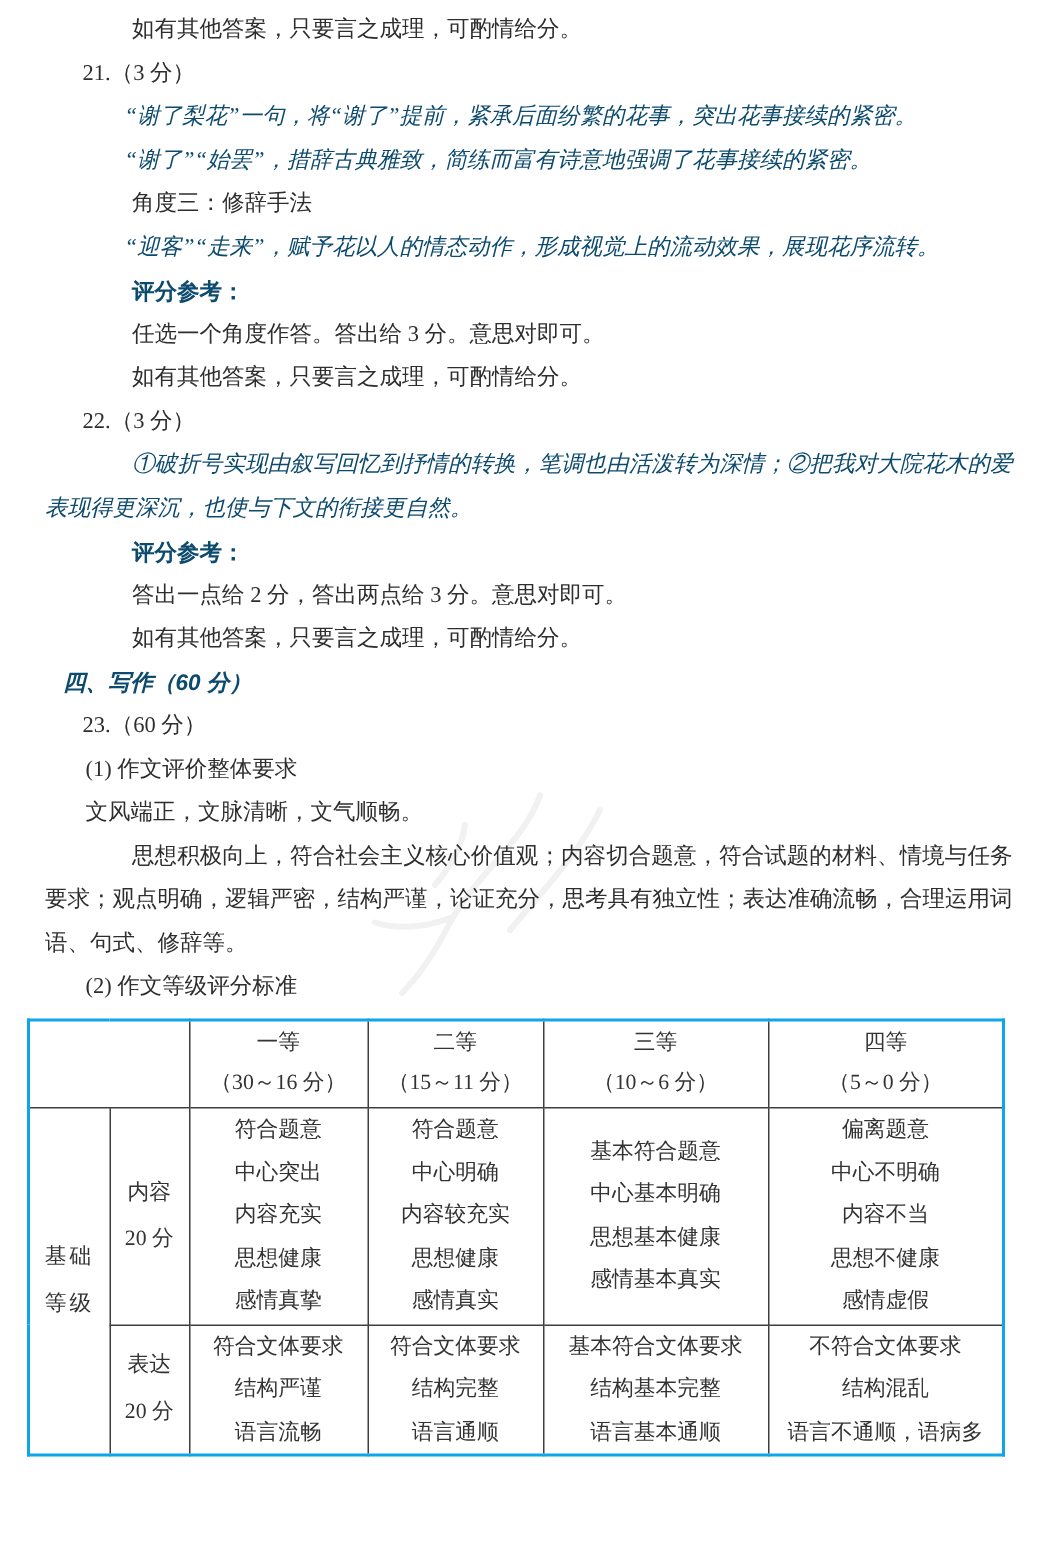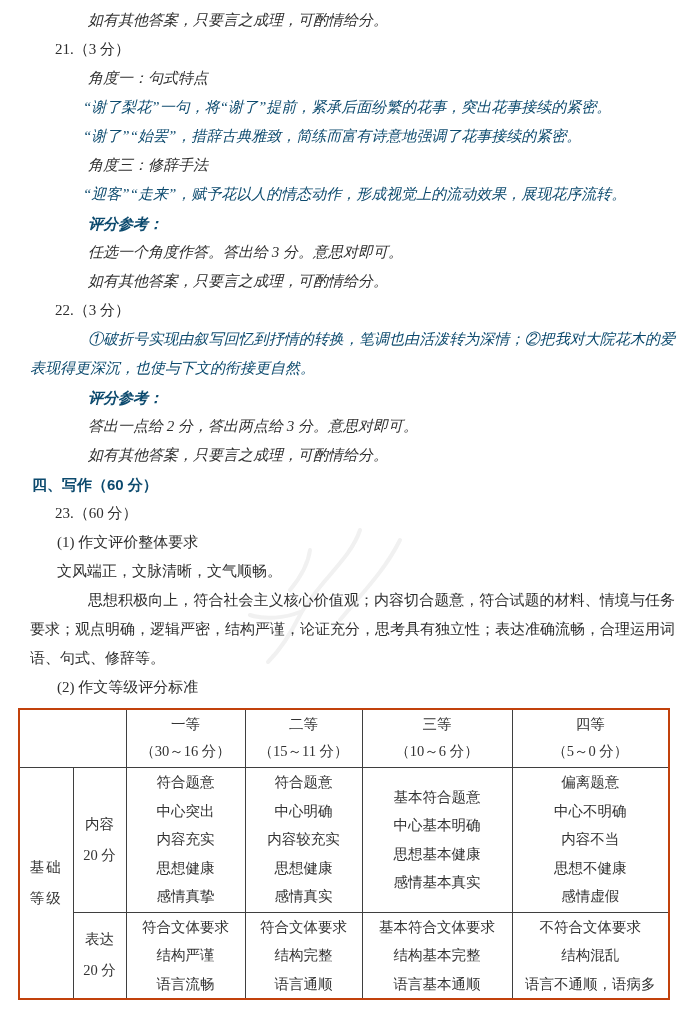--- a/index.html
+++ b/index.html
@@ -22,39 +22,39 @@
   }
   .ln {
     margin: 0;
     font-size: 15px;
     line-height: 29px;
     white-space: nowrap;
   }
   .wrap { white-space: normal; text-align: justify; }
   .ind-q  { margin-left: 25px; }   
   .ind-1  { margin-left: 27px; }   
-  .ind-2  { margin-left: 58px; font-style: italic; }   
+  .ind-2  { margin-left: 58px; }   
   .ind-quote { margin-left: 53px; }
   .para-indent { text-indent: 58px; }
   .kai { font-style: italic; color: #0c4a6e; }
   .hei {
     font-family: "Liberation Sans", "DejaVu Sans", sans-serif;
     font-weight: bold;
     color: #0c4a6e;
   }
-  .sect { margin-left: 2px; }
+  .sect { margin-left: 12px; font-style: italic; }
 
   
   table.grade {
     border-collapse: collapse;
     table-layout: fixed;
     width: 650px;
     margin-left: -12px;
     margin-top: 6px;
-    border: 2px solid #c2410c;
+    border: 2px solid #0ea5e9;
   }
   table.grade th, table.grade td {
     border: 1.6px solid #3f3f3f;
     font-weight: normal;
     font-size: 14.5px;
     text-align: center;
     vertical-align: middle;
     white-space: pre-line;
     padding: 0;
     color: #333333;
@@ -87,21 +87,20 @@
     <path d="M160 30 C 158 45, 150 58, 140 70"></path>
     <path d="M100 95 C 115 100, 135 98, 150 92"></path>
   </g>
 </svg>
 
 <div class="doc">
 
   <p class="ln ind-2">如有其他答案，只要言之成理，可酌情给分。</p>
 
   <p class="ln ind-q">21.（3 分）</p>
-  <p class="ln ind-2">角度一：句式特点</p>
   <p class="ln ind-quote kai">“谢了梨花”一句，将“谢了”提前，紧承后面纷繁的花事，突出花事接续的紧密。</p>
   <p class="ln ind-quote kai">“谢了”“始罢”，措辞古典雅致，简练而富有诗意地强调了花事接续的紧密。</p>
   <p class="ln ind-2">角度三：修辞手法</p>
   <p class="ln ind-quote kai">“迎客”“走来”，赋予花以人的情态动作，形成视觉上的流动效果，展现花序流转。</p>
   <p class="ln ind-2 hei">评分参考：</p>
   <p class="ln ind-2">任选一个角度作答。答出给 3 分。意思对即可。</p>
   <p class="ln ind-2">如有其他答案，只要言之成理，可酌情给分。</p>
 
   <p class="ln ind-q">22.（3 分）</p>
   <p class="ln wrap para-indent kai">①破折号实现由叙写回忆到抒情的转换，笔调也由活泼转为深情；②把我对大院花木的爱表现得更深沉，也使与下文的衔接更自然。</p>

